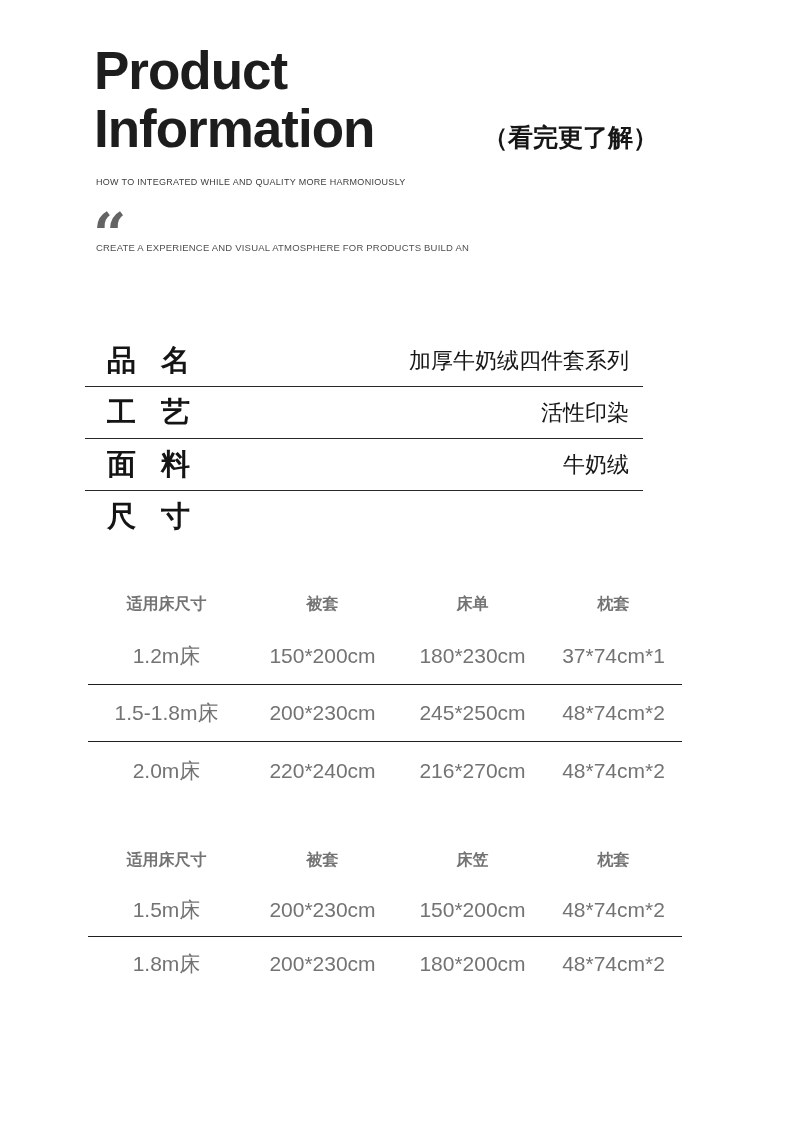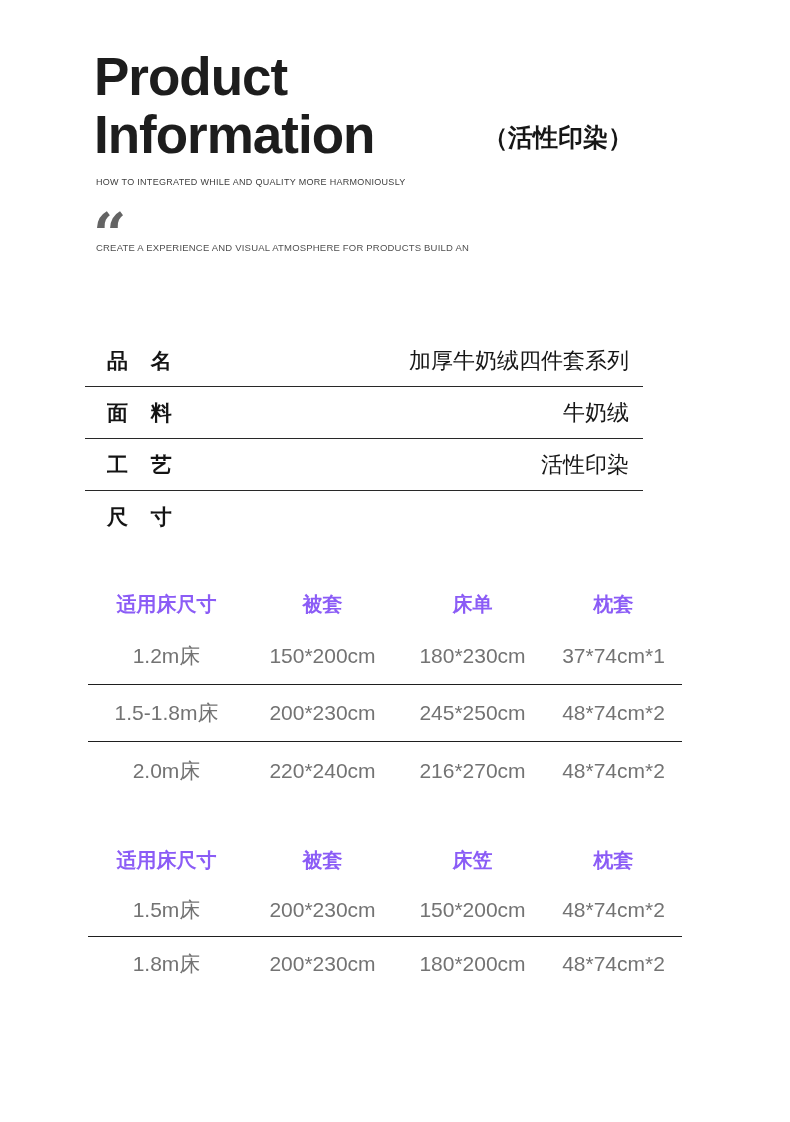--- a/index.html
+++ b/index.html
@@ -14,21 +14,21 @@
     position:relative;
     width:790px;height:1122px;
     margin:0 auto;
     background:var(--background);
     font-family:"Liberation Sans", sans-serif;
     color:var(--text);
     overflow:hidden;
   }
   
   .title{
-    position:absolute;left:94px;top:48px;
+    position:absolute;left:94px;top:42px;
     font-size:53px;line-height:58px;
     font-weight:800;letter-spacing:-1px;
     color:var(--text);
   }
   .side-note{
     position:absolute;left:483px;top:121px;
     font-size:25px;font-weight:700;color:#161616;
     white-space:nowrap;
   }
   .subtitle{
@@ -50,21 +50,21 @@
   
   .info-list{
     position:absolute;left:85px;top:335px;width:558px;
   }
   .info-row{
     display:flex;justify-content:space-between;align-items:center;
     height:52px;
   }
   .info-row.divided{border-bottom:1.5px solid var(--line);}
   .info-label{
-    font-size:21px;font-weight:700;color:#141414;
+    font-size:29px;font-weight:700;color:#141414;
     word-spacing:17px;padding-left:22px;white-space:nowrap;
   }
   .info-value{
     font-size:22px;color:#161616;padding-right:14px;white-space:nowrap;
   }
   
   .size-table{
     position:absolute;left:88px;width:594px;
   }
   .size-table.table-1{top:580px;}
@@ -75,54 +75,54 @@
     align-items:center;justify-items:center;
     height:57px;
   }
   .table-2 .trow{height:53px;}
   .trow.thead{height:48px;}
   .table-2 .trow.thead{height:48px;}
   .trow.divided{border-bottom:1.5px solid #1f1f1f;}
   .tcell{
     font-size:21px;color:#737373;white-space:nowrap;
   }
-  .hcell{font-weight:700;font-size:20px;color:#8b5cf6;}
+  .hcell{font-weight:700;font-size:16px;color:#737373;}
 </style>
 </head>
 <body>
 
 <div class="page">
 
   <div class="title">
     <div>Product</div>
     <div>Information</div>
   </div>
 
-  <div class="side-note">（活性印染）</div>
+  <div class="side-note">（看完更了解）</div>
 
   <div class="subtitle">HOW TO INTEGRATED WHILE AND QUALITY MORE HARMONIOUSLY</div>
 
   <div class="quote-mark">“</div>
 
   <div class="description">
       <div class="desc-line">CREATE A EXPERIENCE AND VISUAL ATMOSPHERE FOR PRODUCTS BUILD AN</div>
     </div>
 
   <div class="info-list">
       <div class="info-row divided">
         <span class="info-label">品 名</span>
         <span class="info-value">加厚牛奶绒四件套系列</span>
       </div>
       <div class="info-row divided">
+        <span class="info-label">工 艺</span>
+        <span class="info-value">活性印染</span>
+      </div>
+      <div class="info-row divided">
         <span class="info-label">面 料</span>
         <span class="info-value">牛奶绒</span>
-      </div>
-      <div class="info-row divided">
-        <span class="info-label">工 艺</span>
-        <span class="info-value">活性印染</span>
       </div>
       <div class="info-row">
         <span class="info-label">尺 寸</span>
         <span class="info-value"></span>
       </div>
     </div>
 
   <section class="size-table table-1">
       <div class="trow thead">
         <span class="tcell hcell">适用床尺寸</span>

